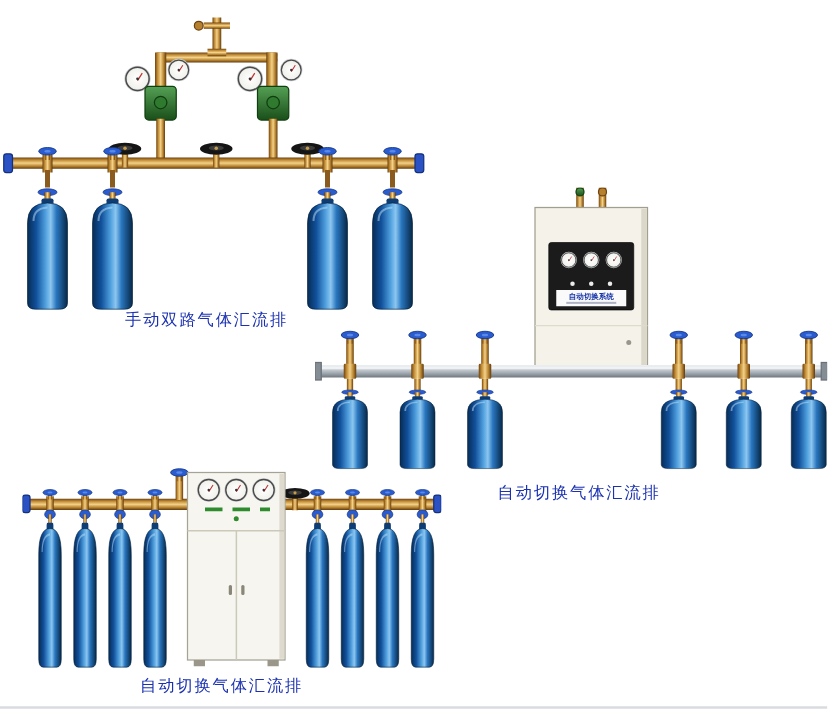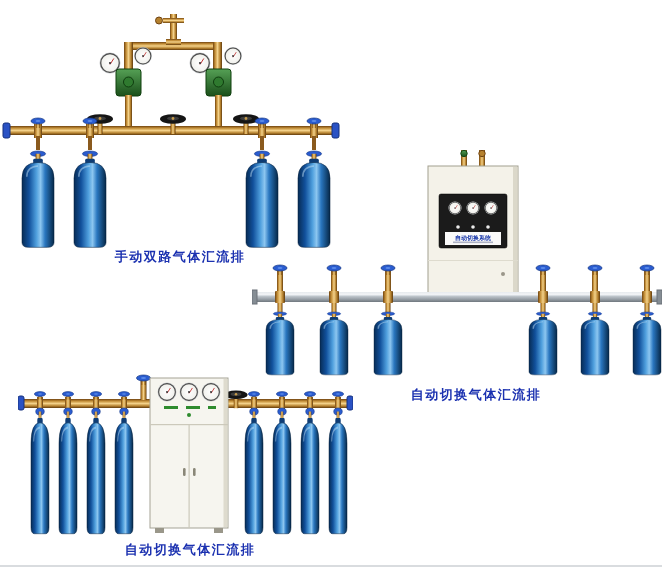--- a/index.html
+++ b/index.html
@@ -1,20 +1,20 @@
 <!DOCTYPE html>
 <html><head>
 <meta charset="utf-8">
 <style>
   html,body{margin:0;padding:0;background:#ffffff;}
   #stage{position:relative;width:662px;height:572px;background:#ffffff;overflow:hidden;
          font-family:"DejaVu Sans","Liberation Sans",sans-serif;}
   .illus{position:absolute;}
-  .caption{position:absolute;font-weight:bold;font-size:13px;line-height:1.2;
-           color:#1b31b0;letter-spacing:1.5px;text-align:center;white-space:nowrap;}
+  .caption{position:absolute;font-weight:normal;font-size:13px;line-height:1.2;
+           color:#1b31b0;letter-spacing:1.5px;text-align:left;white-space:nowrap;}
   .bottom-rule{position:absolute;left:0;top:565px;width:662px;height:2px;background:#d9dcdf;}
   svg text.cab-label{font-family:"DejaVu Sans","Liberation Sans",sans-serif;font-weight:bold;}
 </style>
 </head>
 <body>
 
 <div id="stage">
 
   <svg width="0" height="0" style="position:absolute" aria-hidden="true">
     <defs>

